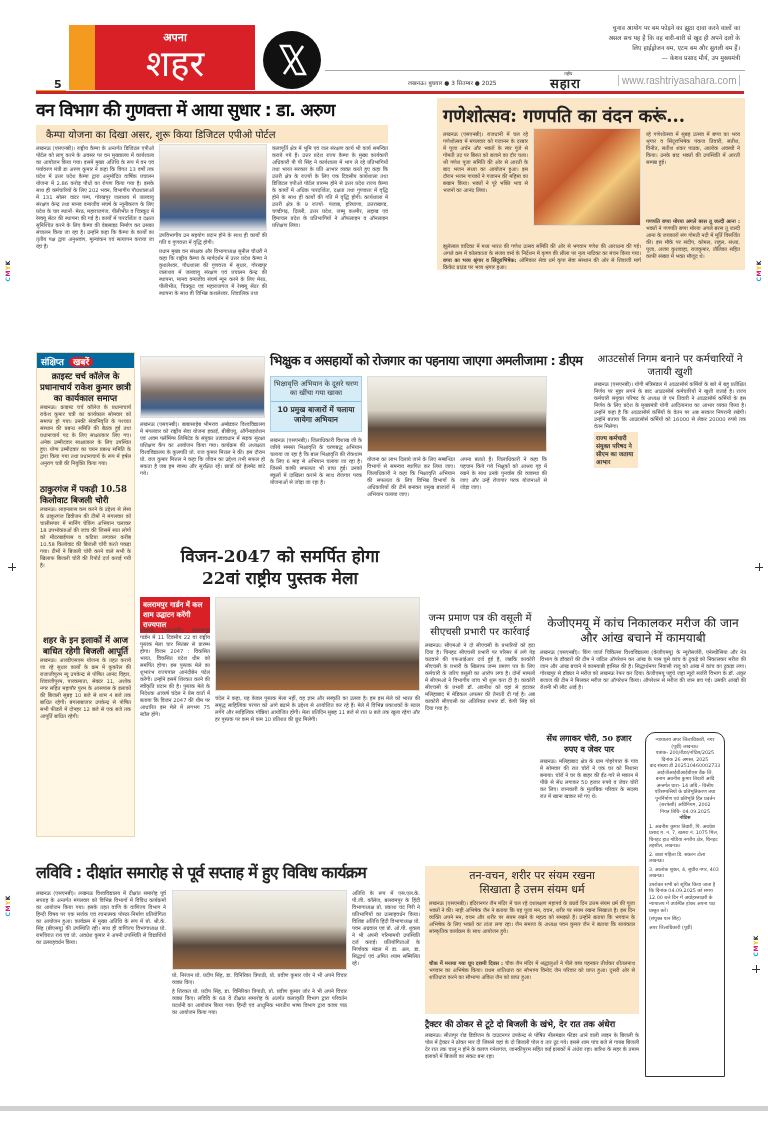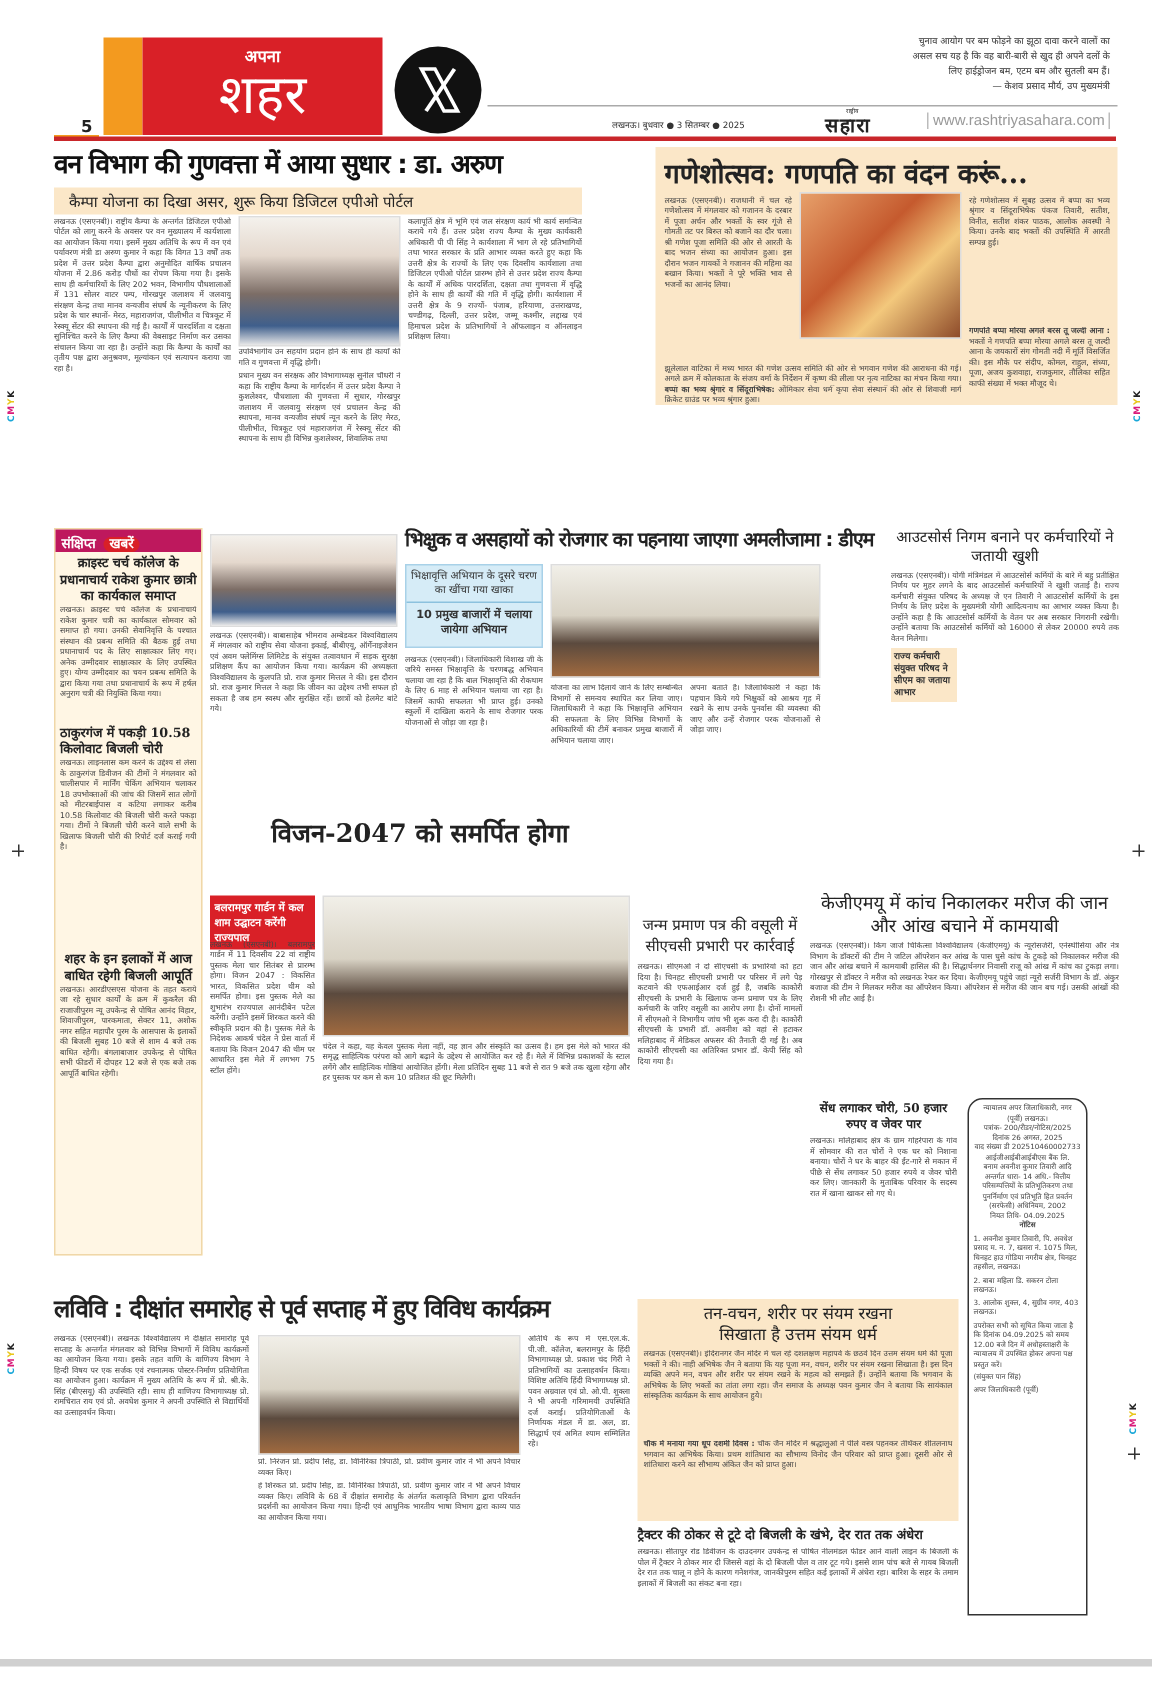--- a/index.html
+++ b/index.html
@@ -74,21 +74,21 @@
     <span>ओमिकार सेवा धर्म कृपा सेवा संस्थान की ओर से शिवाजी मार्ग क्रिकेट ग्राउंड पर भव्य श्रृंगार हुआ।</span>
   </div>
   <div class="abs small" style="left:209px;top:33px;width:94px;height:85px;">रहे गणेशोत्सव में सुबह उत्सव में बप्पा का भव्य श्रृंगार व सिंदूराभिषेक पंकज तिवारी, सतीश, विनीत, सतीश शंकर पाठक, आलोक अवस्थी ने किया। उनके बाद भक्तों की उपस्थिति में आरती सम्पन्न हुई।</div>
   <div class="abs small" style="left:209px;top:120px;width:94px;height:50px;">
     <b>गणपति बप्पा मोरया अगले बरस तू जल्दी आना :</b>
     <span>भक्तों ने गणपति बप्पा मोरया अगले बरस तू जल्दी आना के जयकारों संग गोमती नदी में मूर्ति विसर्जित की। इस मौके पर संदीप, कोमल, राहुल, संध्या, पूजा, अजय कुशवाहा, राजकुमार, तौलिका सहित काफी संख्या में भक्त मौजूद थे।</span>
   </div>
 </div>
 
 <div class="abs" style="left:36px;top:352px;width:99px;height:485px;background:#fff6e4;border:1px solid #f0d7a8;">
-  <div style="background:#be185d;height:15px;padding:2px 4px;font:bold 9px 'DejaVu Sans',sans-serif;">
+  <div style="background:#0369a1;height:15px;padding:2px 4px;font:bold 9px 'DejaVu Sans',sans-serif;">
     <span style="color:#fff;">संक्षिप्त</span>
     <span style="color:#fff;background:#d92027;border-radius:6px;padding:0 4px;margin-left:2px;">खबरें</span>
   </div>
   <div style="padding:3px 3px 0;">
     <div style="font:bold 8.5px 'DejaVu Serif',serif;text-align:center;line-height:11px;color:#222;">क्राइस्ट चर्च कॉलेज के प्रधानाचार्य राकेश कुमार छात्री का कार्यकाल समाप्त</div>
     <div class="small" style="height:77px;">लखनऊ। क्राइस्ट चर्च कॉलेज के प्रधानाचार्य राकेश कुमार चत्री का कार्यकाल सोमवार को समाप्त हो गया। उनकी सेवानिवृत्ति के पश्चात संस्थान की प्रबन्ध समिति की बैठक हुई तथा प्रधानाचार्य पद के लिए साक्षात्कार लिए गए। अनेक उम्मीदवार साक्षात्कार के लिए उपस्थित हुए। योग्य उम्मीदवार का चयन प्रबन्ध समिति के द्वारा किया गया तथा प्रधानाचार्य के रूप में हर्षल अनुराग चत्री की नियुक्ति किया गया।</div>
   </div>
   <div style="padding:3px 3px 0;">
     <div style="font:bold 8.5px 'DejaVu Serif',serif;text-align:left;line-height:11px;color:#222;">ठाकुरगंज में पकड़ी 10.58 किलोवाट बिजली चोरी</div>
     <div class="small" style="height:126px;">लखनऊ। लाइनलास कम करने के उद्देश्य से लेसा के ठाकुरगंज डिवीजन की टीमों ने मंगलवार को चालीसपार में मार्निंग चेकिंग अभियान चलाकर 18 उपभोक्ताओं की जांच की जिसमें सात लोगों को मीटरबाईपास व कटिया लगाकर करीब 10.58 किलोवाट की बिजली चोरी करते पकड़ा गया। टीमों ने बिजली चोरी करने वाले सभी के खिलाफ बिजली चोरी की रिपोर्ट दर्ज कराई गयी है।</div>
@@ -117,32 +117,33 @@
 </div>
 
 <div class="abs" style="left:594px;top:352px;width:152px;height:190px;">
   <div style="font:10px 'DejaVu Serif',serif;text-align:center;line-height:13px;color:#222;">आउटसोर्स निगम बनाने पर कर्मचारियों ने जतायी खुशी</div>
   <div class="small" style="margin-top:3px;height:110px;">लखनऊ (एसएनबी)। योगी मंत्रिमंडल में आउटसोर्स कर्मियों के बारे में बहु प्रतीक्षित निर्णय पर मुहर लगने के बाद आउटसोर्स कर्मचारियों ने खुशी जताई है। राज्य कर्मचारी संयुक्त परिषद के अध्यक्ष जे एन तिवारी ने आउटसोर्स कर्मियों के इस निर्णय के लिए प्रदेश के मुख्यमंत्री योगी आदित्यनाथ का आभार व्यक्त किया है। उन्होंने कहा है कि आउटसोर्स कर्मियों के वेतन पर अब सरकार निगरानी रखेगी। उन्होंने बताया कि आउटसोर्स कर्मियों को 16000 से लेकर 20000 रुपये तक वेतन मिलेगा।</div>
   <div class="abs" style="left:0;top:80px;width:44px;background:#fbe7c8;font:bold 6px 'DejaVu Sans',sans-serif;color:#333;padding:2px;line-height:8px;">राज्य कर्मचारी संयुक्त परिषद ने सीएम का जताया आभार</div>
 </div>
 
 <div class="abs" style="left:140px;top:545px;width:280px;height:290px;">
   <div style="font:bold 17px 'DejaVu Serif',serif;color:#222;text-align:center;white-space:nowrap;line-height:22px;">विजन-2047 को समर्पित होगा</div>
+  <div style="font:bold 17px 'DejaVu Serif',serif;color:#222;text-align:center;white-space:nowrap;line-height:22px;">22वां राष्ट्रीय पुस्तक मेला</div>
   <div class="abs" style="left:0;top:52px;width:70px;background:#d92027;color:#fff;font:bold 7px 'DejaVu Sans',sans-serif;padding:3px;line-height:10px;">बलरामपुर गार्डन में कल शाम उद्घाटन करेंगी राज्यपाल</div>
   <div class="abs small" style="left:0;top:82px;width:70px;height:200px;">लखनऊ (एसएनबी)। बलरामपुर गार्डन में 11 दिवसीय 22 वां राष्ट्रीय पुस्तक मेला चार सितंबर से प्रारम्भ होगा। विजन 2047 : विकसित भारत, विकसित प्रदेश थीम को समर्पित होगा। इस पुस्तक मेले का शुभारंभ राज्यपाल आनंदीबेन पटेल करेंगी। उन्होंने इसमें शिरकत करने की स्वीकृति प्रदान की है। पुस्तक मेले के निदेशक आकर्ष चंदेल ने प्रेस वार्ता में बताया कि विजन 2047 की थीम पर आधारित इस मेले में लगभग 75 स्टॉल होंगे।</div>
   <div class="abs photo photo-room" style="left:75px;top:52px;width:205px;height:94px;"></div>
   <div class="abs small" style="left:75px;top:150px;width:205px;height:133px;">चंदेल ने कहा, यह केवल पुस्तक मेला नहीं, वह ज्ञान और संस्कृति का उत्सव है। हम इस मेले को भारत की समृद्ध साहित्यिक परंपरा को आगे बढ़ाने के उद्देश्य से आयोजित कर रहे हैं। मेले में विभिन्न प्रकाशकों के स्टाल लगेंगे और साहित्यिक गोष्ठियां आयोजित होंगी। मेला प्रतिदिन सुबह 11 बजे से रात 9 बजे तक खुला रहेगा और हर पुस्तक पर कम से कम 10 प्रतिशत की छूट मिलेगी।</div>
 </div>
 
 <div class="abs" style="left:425px;top:600px;width:110px;height:265px;margin-top:11px;">
   <div style="font:10px 'DejaVu Serif',serif;text-align:center;line-height:14px;color:#222;">जन्म प्रमाण पत्र की वसूली में सीएचसी प्रभारी पर कार्रवाई</div>
   <div class="small" style="margin-top:3px;height:225px;">लखनऊ। सीएमओ ने दो सीएचसी के प्रभारियों को हटा दिया है। चिनहट सीएचसी प्रभारी पर परिसर में लगे पेड़ कटवाने की एफआईआर दर्ज हुई है, जबकि काकोरी सीएचसी के प्रभारी के खिलाफ जन्म प्रमाण पत्र के लिए कर्मचारी के जरिए वसूली का आरोप लगा है। दोनों मामलों में सीएमओ ने विभागीय जांच भी शुरू करा दी है। काकोरी सीएचसी के प्रभारी डॉ. अवनीश को वहां से हटाकर मलिहाबाद में मेडिकल अफसर की तैनाती दी गई है। अब काकोरी सीएचसी का अतिरिक्त प्रभार डॉ. केपी सिंह को दिया गया है।</div>
 </div>
 
-<div class="abs" style="left:540px;top:595px;width:206px;height:128px;">
+<div class="abs" style="left:540px;top:616px;width:206px;height:128px;">
   <div style="font:12px 'DejaVu Serif',serif;text-align:center;line-height:15px;color:#222;">केजीएमयू में कांच निकालकर मरीज की जान और आंख बचाने में कामयाबी</div>
   <div class="small" style="margin-top:3px;height:95px;">लखनऊ (एसएनबी)। किंग जार्ज चिकित्सा विश्वविद्यालय (केजीएमयू) के न्यूरोसर्जरी, एनेस्थीसिया और नेत्र विभाग के डॉक्टरों की टीम ने जटिल ऑपरेशन कर आंख के पास घुसे कांच के टुकड़े को निकालकर मरीज की जान और आंख बचाने में कामयाबी हासिल की है। सिद्धार्थनगर निवासी राजू को आंख में कांच का टुकड़ा लगा। गोरखपुर से डॉक्टर ने मरीज को लखनऊ रेफर कर दिया। केजीएमयू पहुंचे जहां न्यूरो सर्जरी विभाग के डॉ. अंकुर बजाज की टीम ने मिलकर मरीज का ऑपरेशन किया। ऑपरेशन से मरीज की जान बच गई। उसकी आंखों की रोशनी भी लौट आई है।</div>
 </div>
 
 <div class="abs" style="left:540px;top:733px;width:98px;height:130px;">
   <div style="font:bold 8px 'DejaVu Serif',serif;text-align:center;line-height:11px;color:#222;">सेंध लगाकर चोरी, 50 हजार रुपए व जेवर पार</div>
   <div class="small" style="margin-top:3px;height:95px;">लखनऊ। मलिहाबाद क्षेत्र के ग्राम गोहरेपारा के गांव में सोमवार की रात चोरों ने एक घर को निशाना बनाया। चोरों ने घर के बाहर की ईंट-गारे से मकान में पीछे से सेंध लगाकर 50 हजार रुपये व जेवर चोरी कर लिए। जानकारी के मुताबिक परिवार के सदस्य रात में खाना खाकर सो गए थे।</div>
 </div>
 
 <div class="abs" style="left:645px;top:732px;width:80px;height:345px;border:1.5px solid #333;border-radius:10px 10px 0 0;padding:4px 3px;font:4.8px 'DejaVu Sans',sans-serif;line-height:6.5px;color:#444;overflow:hidden;">

